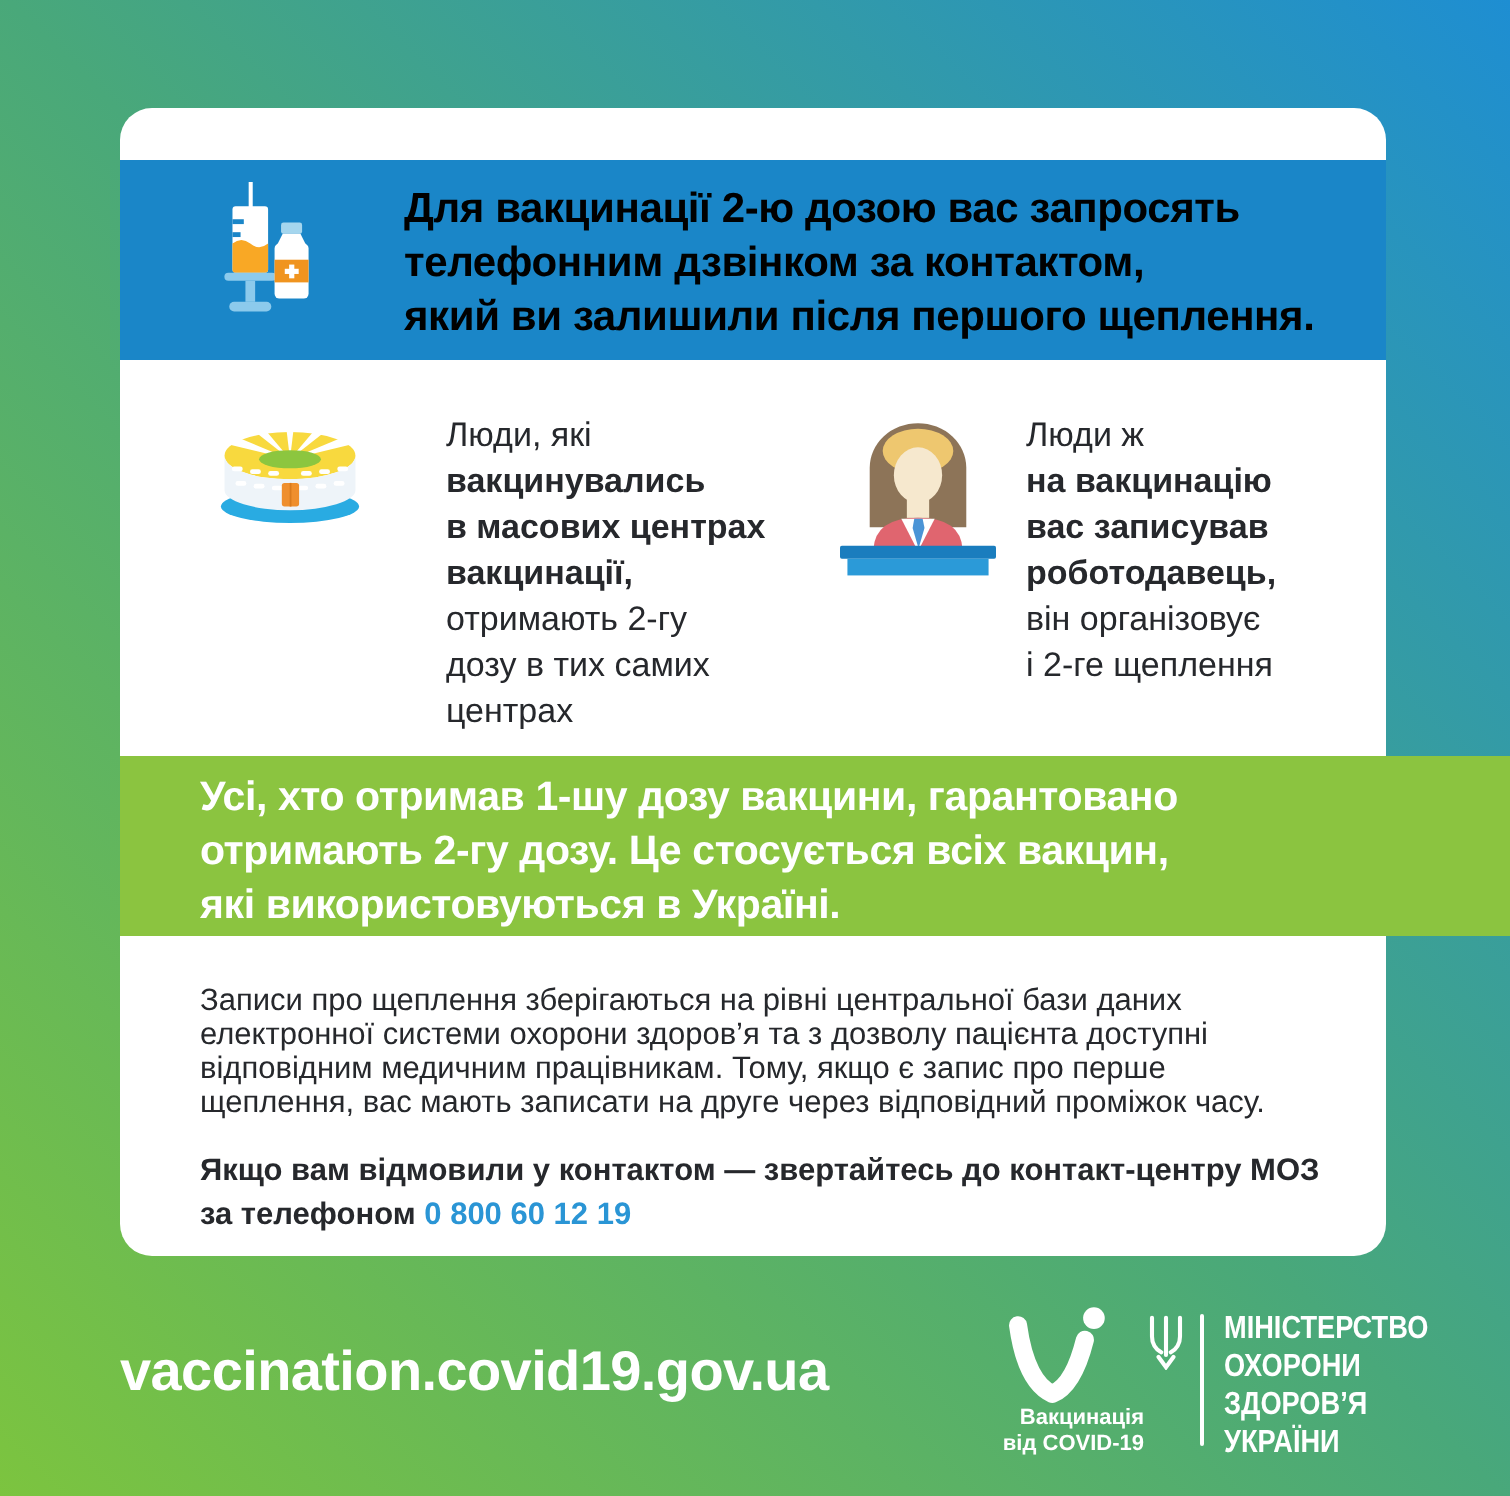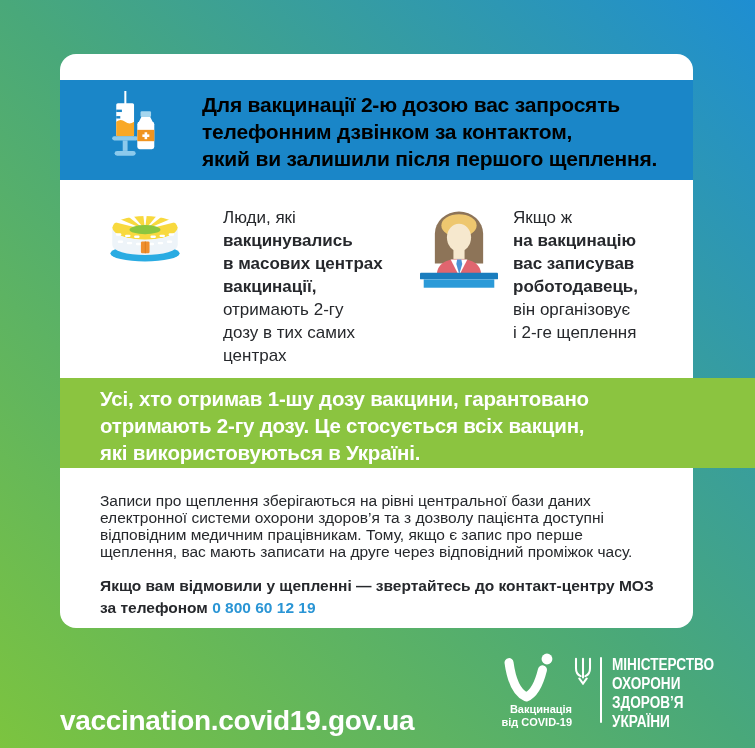--- a/index.html
+++ b/index.html
@@ -33,21 +33,21 @@
   .green-band{left:0;top:324px;width:732px;height:90px;background:var(--highlight_green,#8bc440);}
   .green-band .txt{
     left:40px;top:7px;width:560px;color:#fff;font-weight:bold;
     font-size:20.5px;line-height:27px;letter-spacing:-0.2px;
   }
   
   .paragraph{left:40px;top:438px;width:560px;font-size:15.5px;line-height:17px;color:var(--text_dark,#26282c);}
   .note{left:40px;top:521px;width:570px;font-size:15.5px;line-height:21.5px;font-weight:bold;color:var(--text_dark,#26282c);}
   .note .phone{color:var(--phone_blue,#2a95d5);}
   
-  .site-url{left:60px;top:670px;color:#fff;font-weight:bold;font-size:28px;letter-spacing:-0.3px;margin-top:35px;}
+  .site-url{left:60px;top:670px;color:#fff;font-weight:bold;font-size:28px;letter-spacing:-0.3px;}
   .v-logo{left:500px;top:650px;}
   .v-caption{left:482px;top:703px;width:90px;text-align:right;color:#fff;font-weight:bold;font-size:11px;line-height:13px;}
   .trident{left:572px;top:657px;}
   .footer-divider{left:600px;top:657px;width:2px;height:66px;background:#fff;border-radius:1px;}
   .ministry-text{
     left:612px;top:655px;color:#fff;font-weight:bold;font-size:16px;line-height:19px;
     transform:scaleX(0.85);transform-origin:left top;letter-spacing:0;
   }
 </style>
 </head>
@@ -121,40 +121,40 @@
     <ellipse cx="42" cy="25" rx="19" ry="12" fill="#eec76f"></ellipse>
     <ellipse cx="42" cy="38" rx="13" ry="15" fill="#f6e8ce"></ellipse>
     <rect x="36" y="49" width="12" height="12" fill="#f6e8ce"></rect>
     <path d="M18 78 q1 -17 24 -17 q23 0 24 17 Z" fill="#e0656f"></path>
     <path d="M33 61.5 L51 61.5 L42 79 Z" fill="#ffffff"></path>
     <path d="M40 61.5 h4.5 l1 5 -3.2 11 -3.2 -11 Z" fill="#4b94d6"></path>
     <rect x="0" y="76" width="84" height="7" rx="1" fill="#1a7dbe"></rect>
     <rect x="4" y="83" width="76" height="9" fill="#2b9ad8"></rect>
   </svg>
   <div class="abs right-col-text col-text">
-    <span class="pre">Якщо ж</span><br>
+    <span class="pre">Люди ж</span><br>
     <b class="pre">на вакцинацію
 вас записував
 роботодавець,</b><br>
     <span class="pre">він організовує
 і 2-ге щеплення</span>
   </div>
 
   <div class="abs green-band">
     <div class="abs txt pre">Усі, хто отримав 1-шу дозу вакцини, гарантовано
 отримають 2-гу дозу. Це стосується всіх вакцин,
 які використовуються в Україні.</div>
   </div>
 
   <div class="abs paragraph pre">Записи про щеплення зберігаються на рівні центральної бази даних
 електронної системи охорони здоров’я та з дозволу пацієнта доступні
 відповідним медичним працівникам. Тому, якщо є запис про перше
 щеплення, вас мають записати на друге через відповідний проміжок часу.</div>
   <div class="abs note">
-    <span class="pre">Якщо вам відмовили у щепленні — звертайтесь до контакт-центру МОЗ
+    <span class="pre">Якщо вам відмовили у контактом — звертайтесь до контакт-центру МОЗ
 за телефоном </span><span class="phone">0 800 60 12 19</span>
   </div>
 
 </div>
 
 <div class="abs site-url">vaccination.covid19.gov.ua</div>
 
 <svg class="abs v-logo" width="56" height="56" viewBox="0 0 60 62" aria-hidden="true">
   <path d="M9 14 C12 36 19 48 28 52 C38 48 43 34 46 22" fill="none" stroke="#ffffff" stroke-width="10" stroke-linecap="round" stroke-linejoin="round"></path>
   <circle cx="51" cy="10" r="6" fill="#ffffff"></circle>

